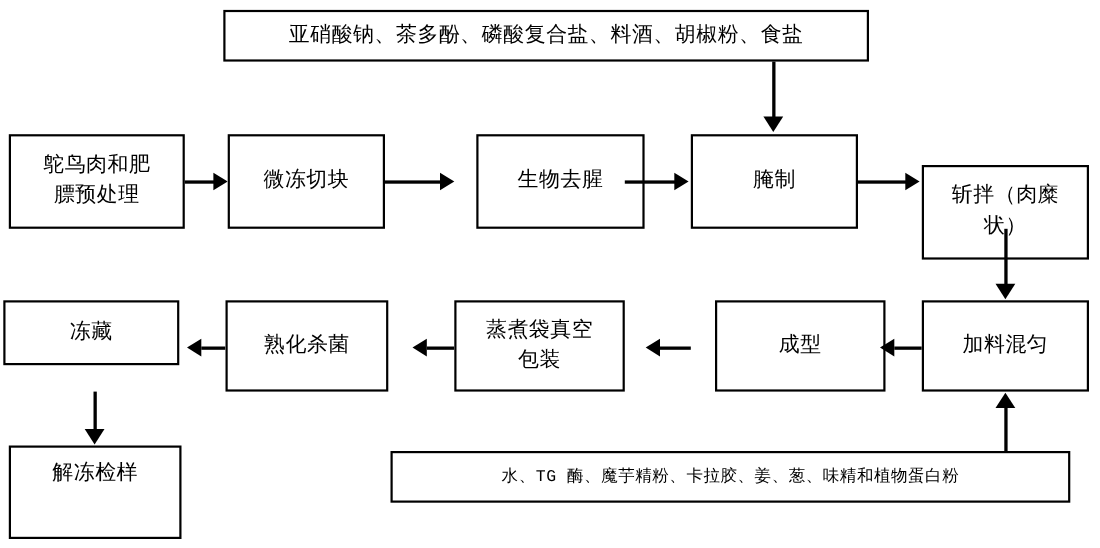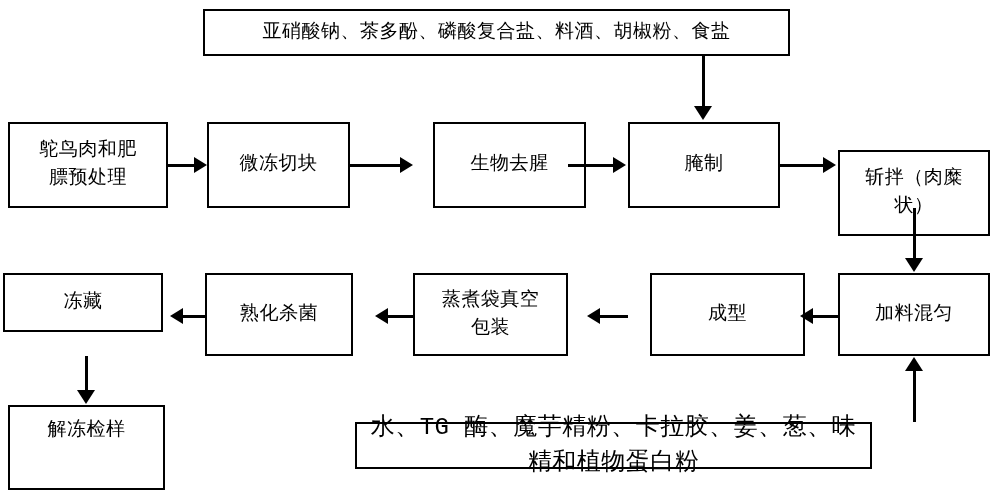--- a/index.html
+++ b/index.html
@@ -135,15 +135,15 @@
   <div class="node" style="left:838px; top:273px; width:152px; height:83px;">加料混匀</div>
 
   <div class="vline" style="left:85px; top:356px; height:36px;"></div>
   <div class="arrow arrow-down" style="left:77px; top:390px;"></div>
 
   <div class="node top-text" style="left:8px; top:405px; width:157px; height:85px;">解冻检样</div>
 
   <div class="vline" style="left:913px; top:370px; height:52px;"></div>
   <div class="arrow arrow-up" style="left:905px; top:357px;"></div>
 
-  <div class="node" style="left:355px; top:422px; width:517px; height:47px; font-size:24px;">水、TG 酶、魔芋精粉、卡拉胶、姜、葱、味精和植物蛋白粉</div>
+  <div class="node" style="left:355px; top:410px; width:618px; height:47px; font-size:15px;">水、TG 酶、魔芋精粉、卡拉胶、姜、葱、味精和植物蛋白粉</div>
 
 </div>
 
 </body></html>

